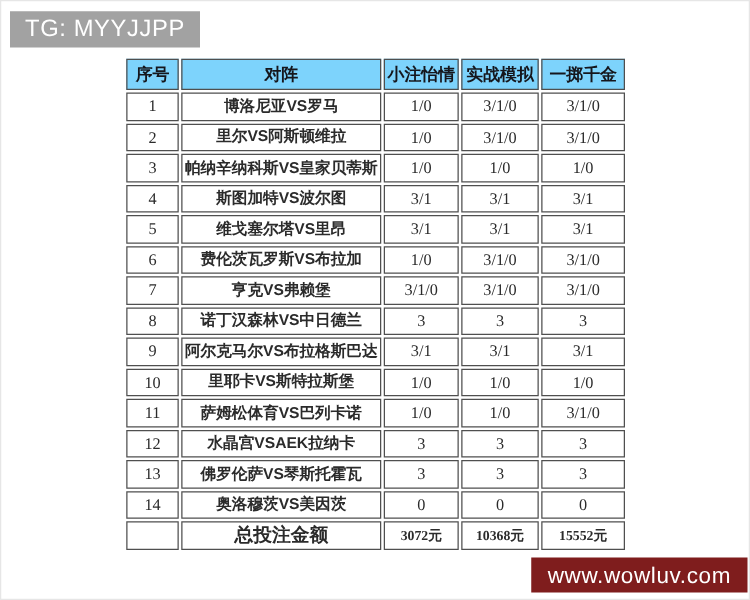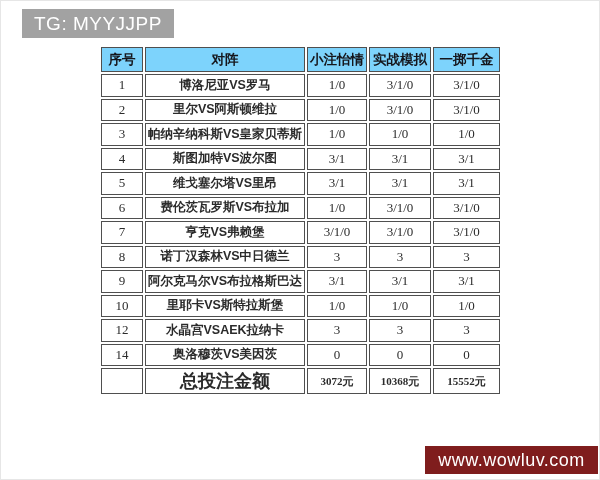--- a/index.html
+++ b/index.html
@@ -3,21 +3,21 @@
 <meta charset="utf-8">
 <style>
   html,body{margin:0;padding:0;}
   body{
     width:600px;height:480px;position:relative;overflow:hidden;
     background:#ffffff;
     font-family:"Liberation Sans", sans-serif;
     box-shadow:inset 0 0 0 1px #e6e6e6;
   }
   .badge{
-    position:absolute;left:22px;top:9px;height:29px;line-height:29px;
+    position:absolute;left:8px;top:9px;height:29px;line-height:29px;
     padding:0 12px;background:#a2a2a2;color:#ffffff;
     font-size:19px;letter-spacing:.5px;
   }
   table.predictions{
     position:absolute;left:99px;top:45px;width:403px;
     border-collapse:separate;border-spacing:2px;
     table-layout:fixed;background:#ffffff;
   }
   table.predictions th, table.predictions td{
     box-sizing:border-box;border:1px solid #4f4f4f;
@@ -29,21 +29,21 @@
     height:25px;background:#7dd3fc;color:#15161c;
     font-size:13.5px;font-weight:bold;
   }
   table.predictions td{height:22.5px;background:#ffffff;color:#2b2b2b;}
   td.idx, td.val{
     font-family:"Liberation Serif", serif;
     font-size:13px;
   }
   td.match{font-size:12.5px;font-weight:bold;color:#333333;}
   tr.total-row td{font-weight:bold;}
-  tr.total-row td.label{font-size:18px;font-weight:bold;color:#2b2b2b;}
+  tr.total-row td.label{font-size:15px;font-weight:bold;color:#2b2b2b;}
   tr.total-row td.val{font-size:11px;}
   .watermark{
     position:absolute;right:2px;top:446px;width:173px;height:28px;
     line-height:28px;background:#7f1d1d;color:#ffffff;
     font-size:18px;text-align:center;letter-spacing:.5px;
   }
 </style>
 </head>
 <body>
 
@@ -140,29 +140,43 @@
   </tr>
 
   <tr>
     <td class="idx">10</td>
     <td class="match">里耶卡VS斯特拉斯堡</td>
     <td class="val">1/0</td>
     <td class="val">1/0</td>
     <td class="val">1/0</td>
   </tr>
 
+  <tr>
+    <td class="idx">11</td>
+    <td class="match">萨姆松体育VS巴列卡诺</td>
+    <td class="val">1/0</td>
+    <td class="val">1/0</td>
+    <td class="val">3/1/0</td>
+  </tr>
 
   <tr>
     <td class="idx">12</td>
     <td class="match">水晶宫VSAEK拉纳卡</td>
     <td class="val">3</td>
     <td class="val">3</td>
     <td class="val">3</td>
   </tr>
 
+  <tr>
+    <td class="idx">13</td>
+    <td class="match">佛罗伦萨VS琴斯托霍瓦</td>
+    <td class="val">3</td>
+    <td class="val">3</td>
+    <td class="val">3</td>
+  </tr>
 
   <tr>
     <td class="idx">14</td>
     <td class="match">奥洛穆茨VS美因茨</td>
     <td class="val">0</td>
     <td class="val">0</td>
     <td class="val">0</td>
   </tr>
 </tbody>
   <tfoot>

